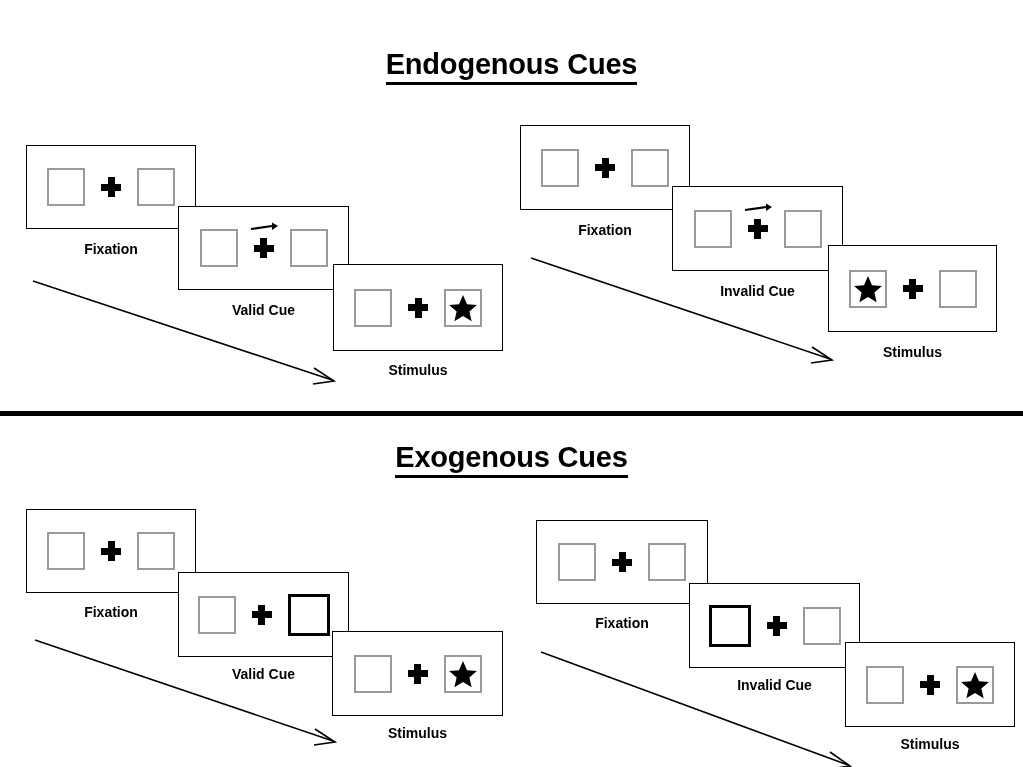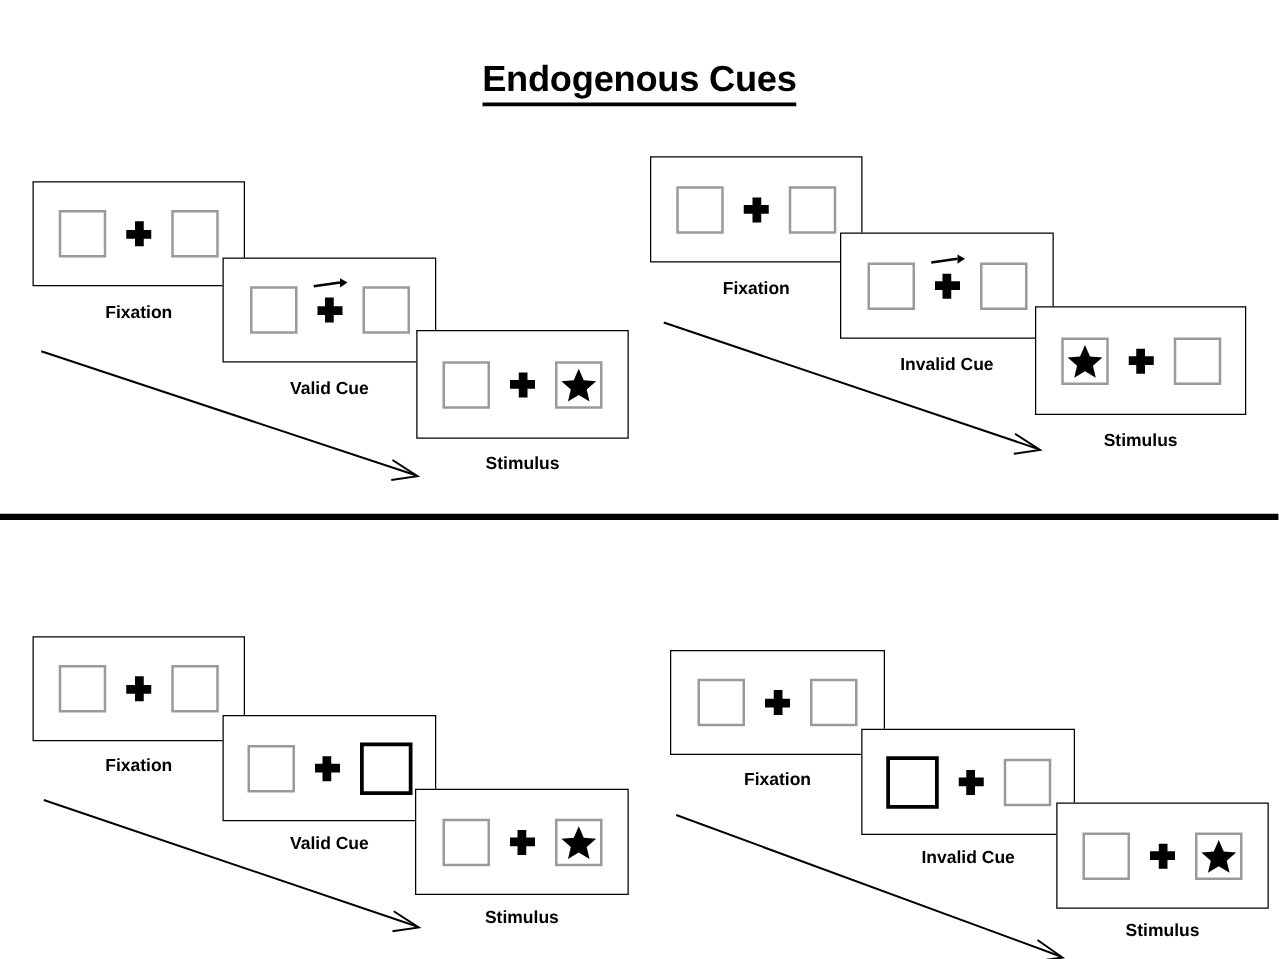--- a/index.html
+++ b/index.html
@@ -231,20 +231,23 @@
   </div>
   <div class="caption" style="left:828px; top:321px; width:169px; text-align:center;">Stimulus</div>
 
   <svg class="flow-arrow" style="left:500px; top:215px; width:360px; height:130px;" viewBox="0 0 360 130">
     <line x1="31" y1="19" x2="330" y2="120" stroke="#000" stroke-width="1.6"></line>
     <polyline points="312,108 332,121 311,124" fill="none" stroke="#000" stroke-width="1.6"></polyline>
   </svg>
 
   <div class="divider" style="top:387px;"></div>
 
+  <div class="section-title" style="top:419px;">
+    <span class="title-text">Exogenous Cues</span>
+  </div>
 
   <div class="frame" style="left:26px; top:485px; width:170px; height:84px;">
     <div class="frame-inner">
       <div class="pbox"></div>
       <div class="plus"></div>
       <div class="pbox"></div>
     </div>
   </div>
   <div class="caption" style="left:26px; top:581px; width:170px; text-align:center;">Fixation</div>
 

